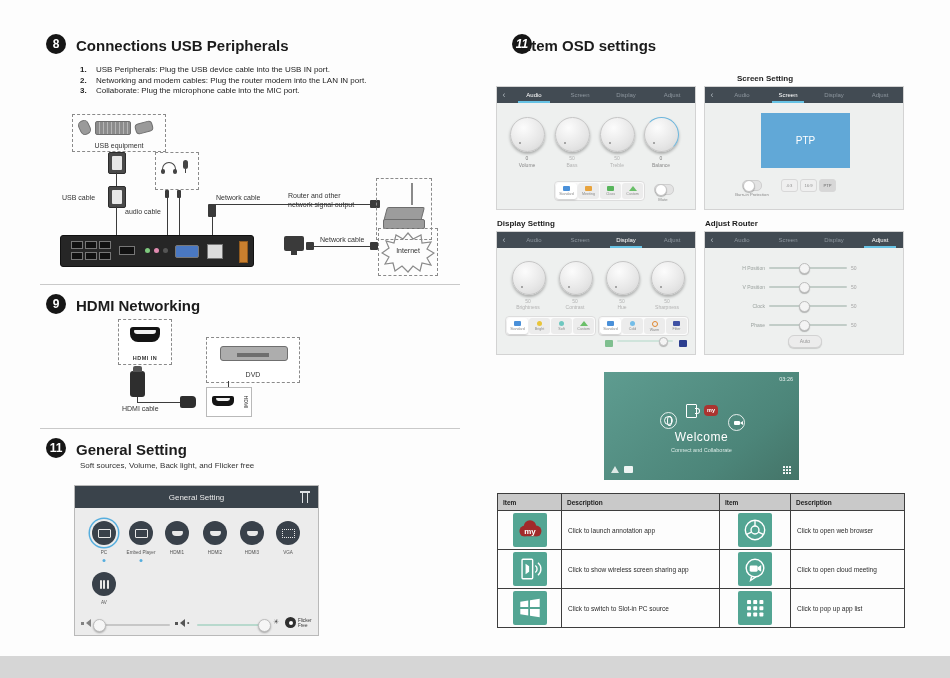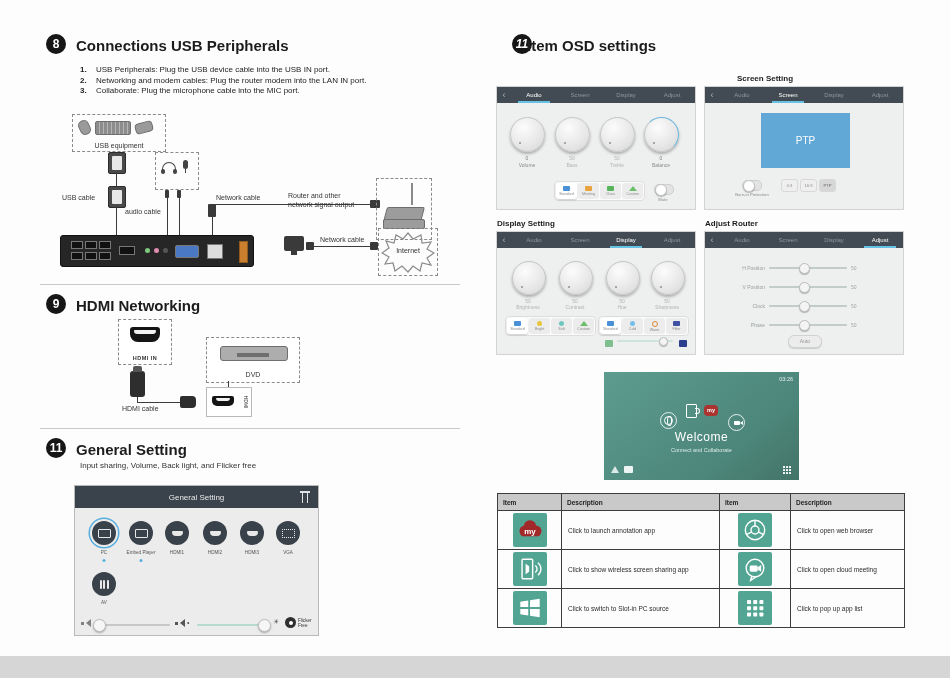--- a/index.html
+++ b/index.html
@@ -248,21 +248,21 @@
     <div class="dlabel" style="left:0;right:0;bottom:4px;text-align:center;">DVD</div>
   </div>
   <div class="vline" style="left:158px;top:66px;height:6px;"></div>
   <div class="dlabel" style="left:52px;top:90px;">HDMI cable</div>
 </div>
 
 <div class="divider" style="left:40px;top:428px;width:420px;"></div>
 
 <div class="badge" style="left:46px;top:438px;">11</div>
 <div class="sec-title" style="left:76px;top:441px;">General Setting</div>
-<div class="sub-label" style="left:80px;top:461px;">Input sharing, Volume, Back light, and Flicker free</div>
+<div class="sub-label" style="left:80px;top:461px;">Soft sources, Volume, Back light, and Flicker free</div>
 
 <div class="gs">
   <div class="gs-head">
     <span>General Setting</span>
     <span class="gs-gear">
         <i style="left:3px;"></i>
         <i style="left:8px;"></i>
       </span>
   </div>
 

